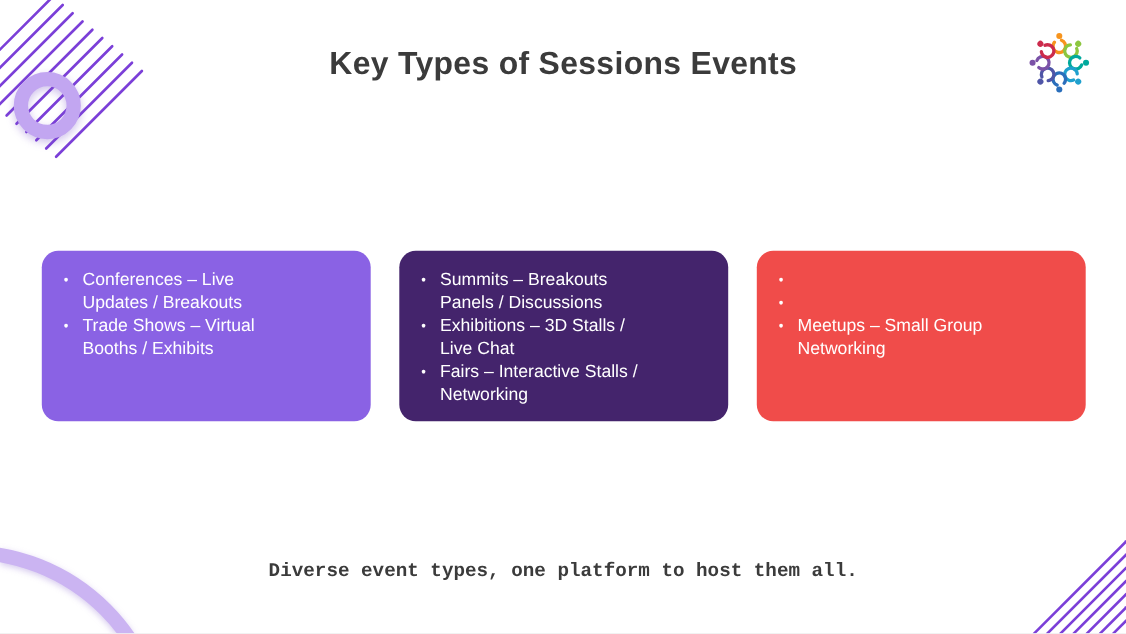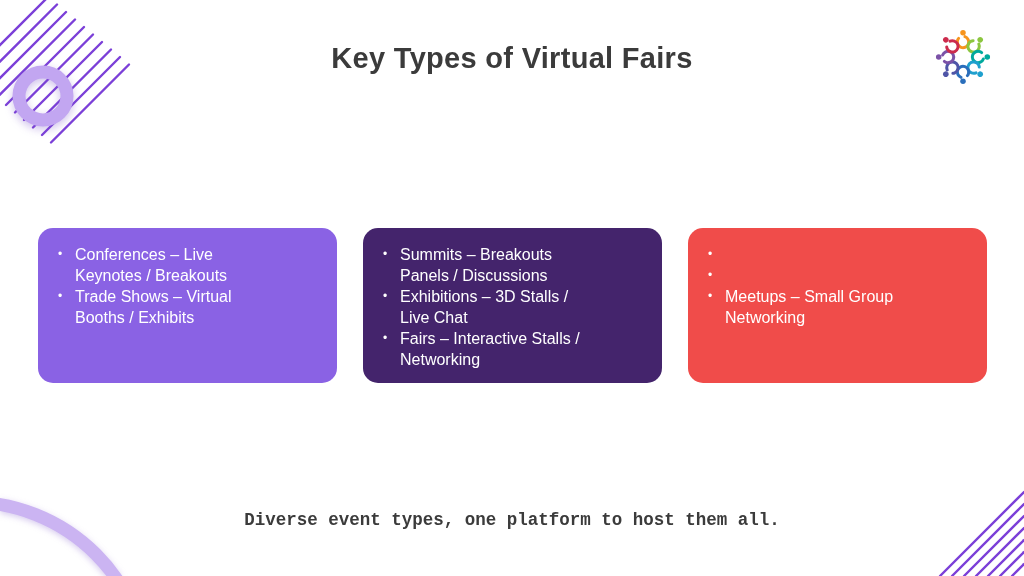--- a/index.html
+++ b/index.html
@@ -122,30 +122,30 @@
     <g transform="rotate(270 50 50)" style="color: rgb(123, 82, 167);">
       <circle cx="50" cy="25" r="9.5" fill="none" stroke="currentColor" stroke-width="5" stroke-dasharray="47 13" stroke-linecap="round" transform="rotate(-70 50 25)"></circle>
       <circle cx="50" cy="9.5" r="4.6" fill="currentColor"></circle>
     </g>
     <g transform="rotate(315 50 50)" style="color: rgb(204, 43, 76);">
       <circle cx="50" cy="25" r="9.5" fill="none" stroke="currentColor" stroke-width="5" stroke-dasharray="47 13" stroke-linecap="round" transform="rotate(-70 50 25)"></circle>
       <circle cx="50" cy="9.5" r="4.6" fill="currentColor"></circle>
     </g>
   </svg>
 
-  <h1 class="title">Key Types of Virtual Fairs</h1>
+  <h1 class="title">Key Types of Sessions Events</h1>
 
   <div class="cards">
 
     <section class="card" style="background-color: rgb(138, 98, 228);">
       <ul>
         <li>
           <span class="bullet">•</span>
           <span class="item-text">Conferences – Live
-Keynotes / Breakouts</span>
+Updates / Breakouts</span>
         </li>
         <li>
           <span class="bullet">•</span>
           <span class="item-text">Trade Shows – Virtual
 Booths / Exhibits</span>
         </li>
       </ul>
     </section>
 
     <section class="card" style="background-color: rgb(68, 36, 108);">

